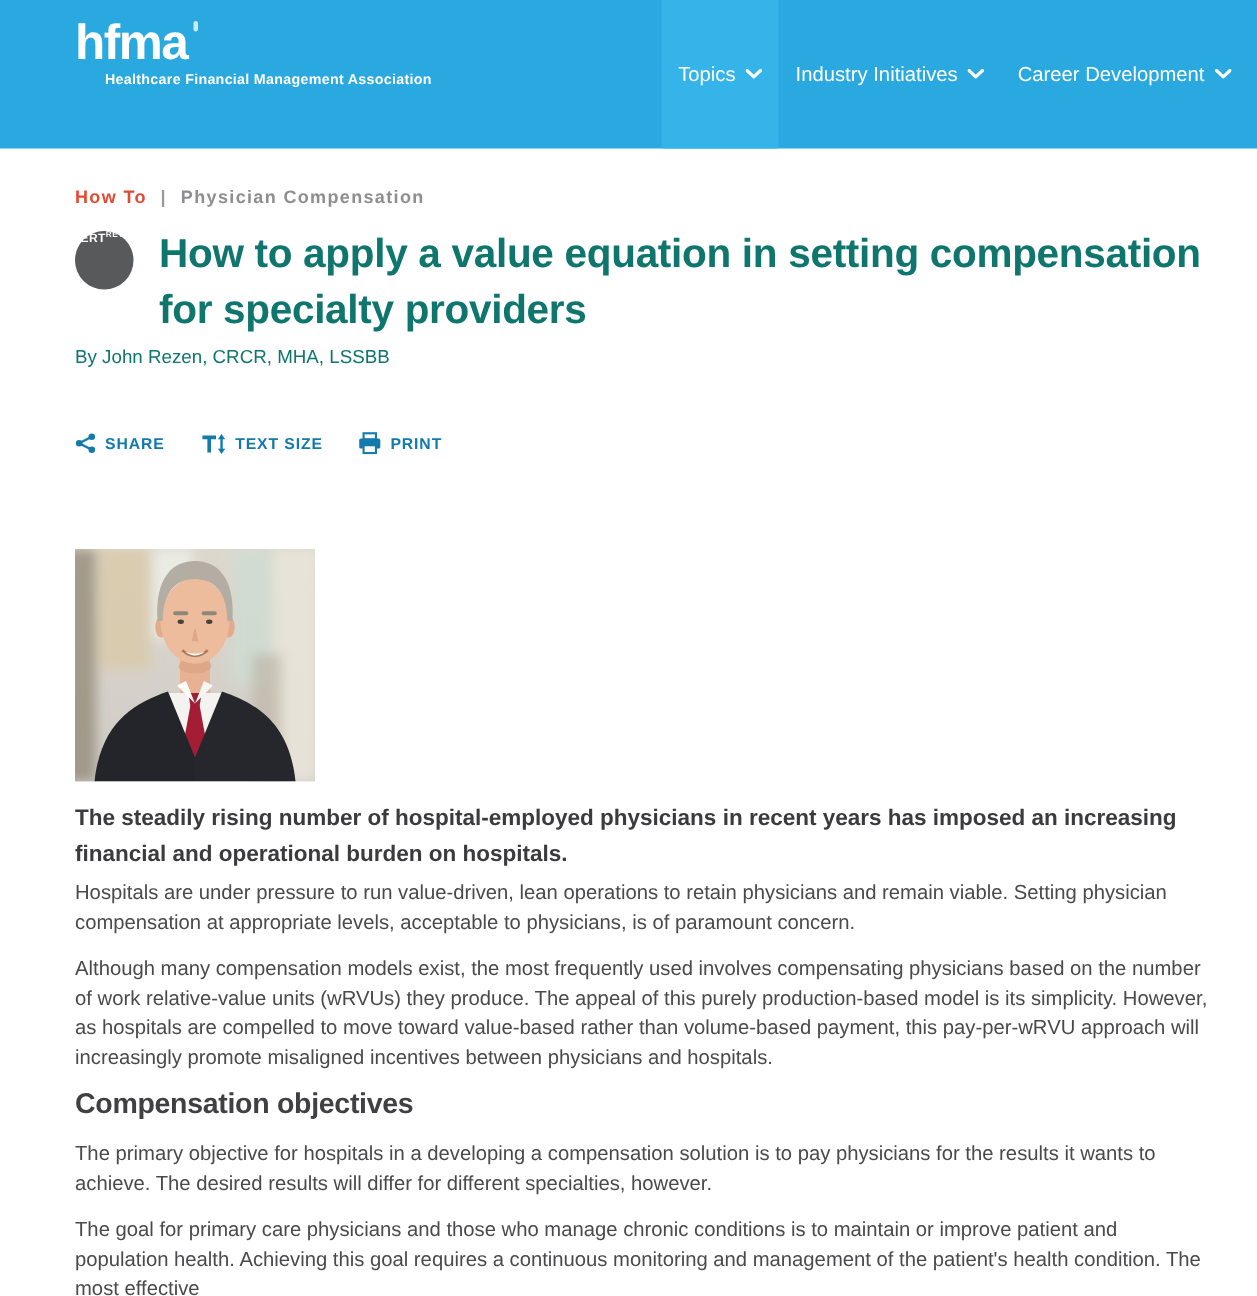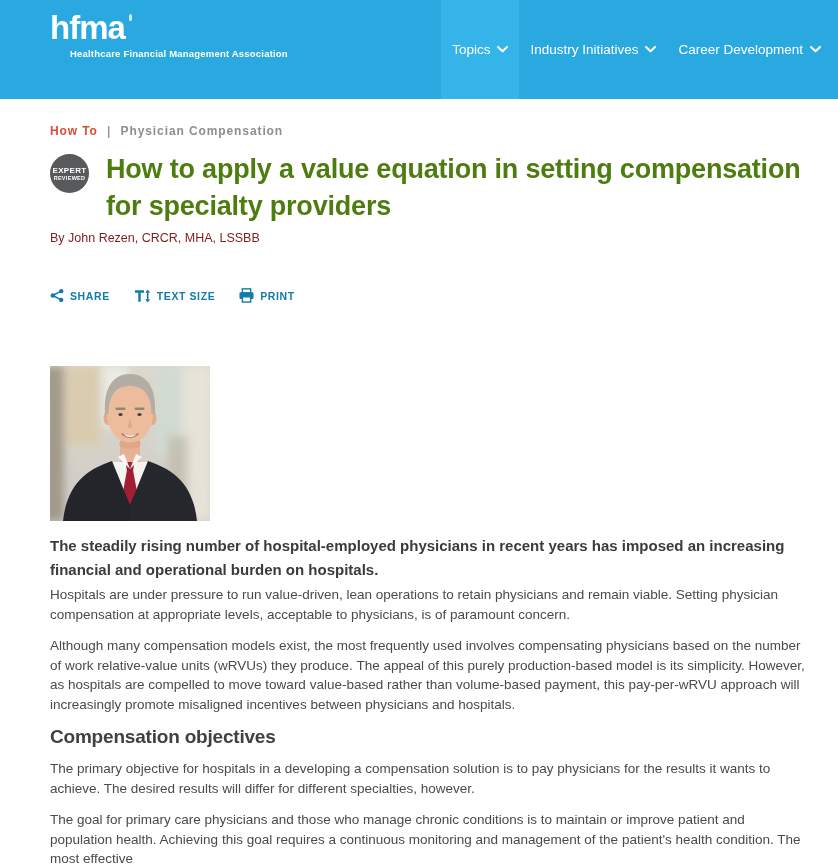--- a/index.html
+++ b/index.html
@@ -42,31 +42,31 @@
     font-size: 12px; font-weight: bold; letter-spacing: .9px;
     line-height: 12px; margin-bottom: 14px;
   }
   .crumb-cat { color: #e04b33; }
   .crumb-sep { color: #9a9a9c; margin: 0 5px; }
   .crumb-topic { color: #8e8e90; }
   .title-row { display: flex; align-items: flex-start; margin-bottom: 6px; }
   .badge {
     flex: 0 0 auto; width: 39px; height: 39px; border-radius: 50%;
     background: #58595b; color: #fff; text-align: center;
-    display: flex; flex-direction: column; justify-content: center;
+    display: flex; flex-direction: row; justify-content: center;
     margin-right: 17px; margin-top: 3px;
   }
   .badge-l1 { font-size: 8px; font-weight: bold; letter-spacing: .3px; line-height: 9px; }
   .badge-l2 { font-size: 5.5px; font-weight: bold; letter-spacing: .3px; line-height: 7px; }
   h1.article-title {
-    font-size: 27px; line-height: 37px; font-weight: bold; color: #4d7c0f;
+    font-size: 27px; line-height: 37px; font-weight: bold; color: #0f766e;
     letter-spacing: -0.2px;
   }
   .article-date { font-size: 12.5px; line-height: 15px; margin-bottom: 22px; color: #4a4a4c; }
-  .article-byline { font-size: 12.5px; line-height: 15px; margin-bottom: 42px; color: #7f1d1d; }
+  .article-byline { font-size: 12.5px; line-height: 15px; margin-bottom: 42px; color: #0f766e; }
   .toolbar { display: flex; gap: 24px; height: 15px; margin-bottom: 63px; }
   .tool-btn {
     display: flex; align-items: center; gap: 6px; cursor: pointer;
     color: #137bab; font-size: 10.5px; font-weight: bold; letter-spacing: .6px;
     background: none; border: none; font-family: inherit; padding: 0;
   }
   .portrait { width: 160px; height: 155px; margin-bottom: 13px; display: block; }
   .lead {
     font-size: 15px; line-height: 23.5px; font-weight: bold; color: #3b3b3d;
     margin-bottom: 4px; max-width: 760px;

